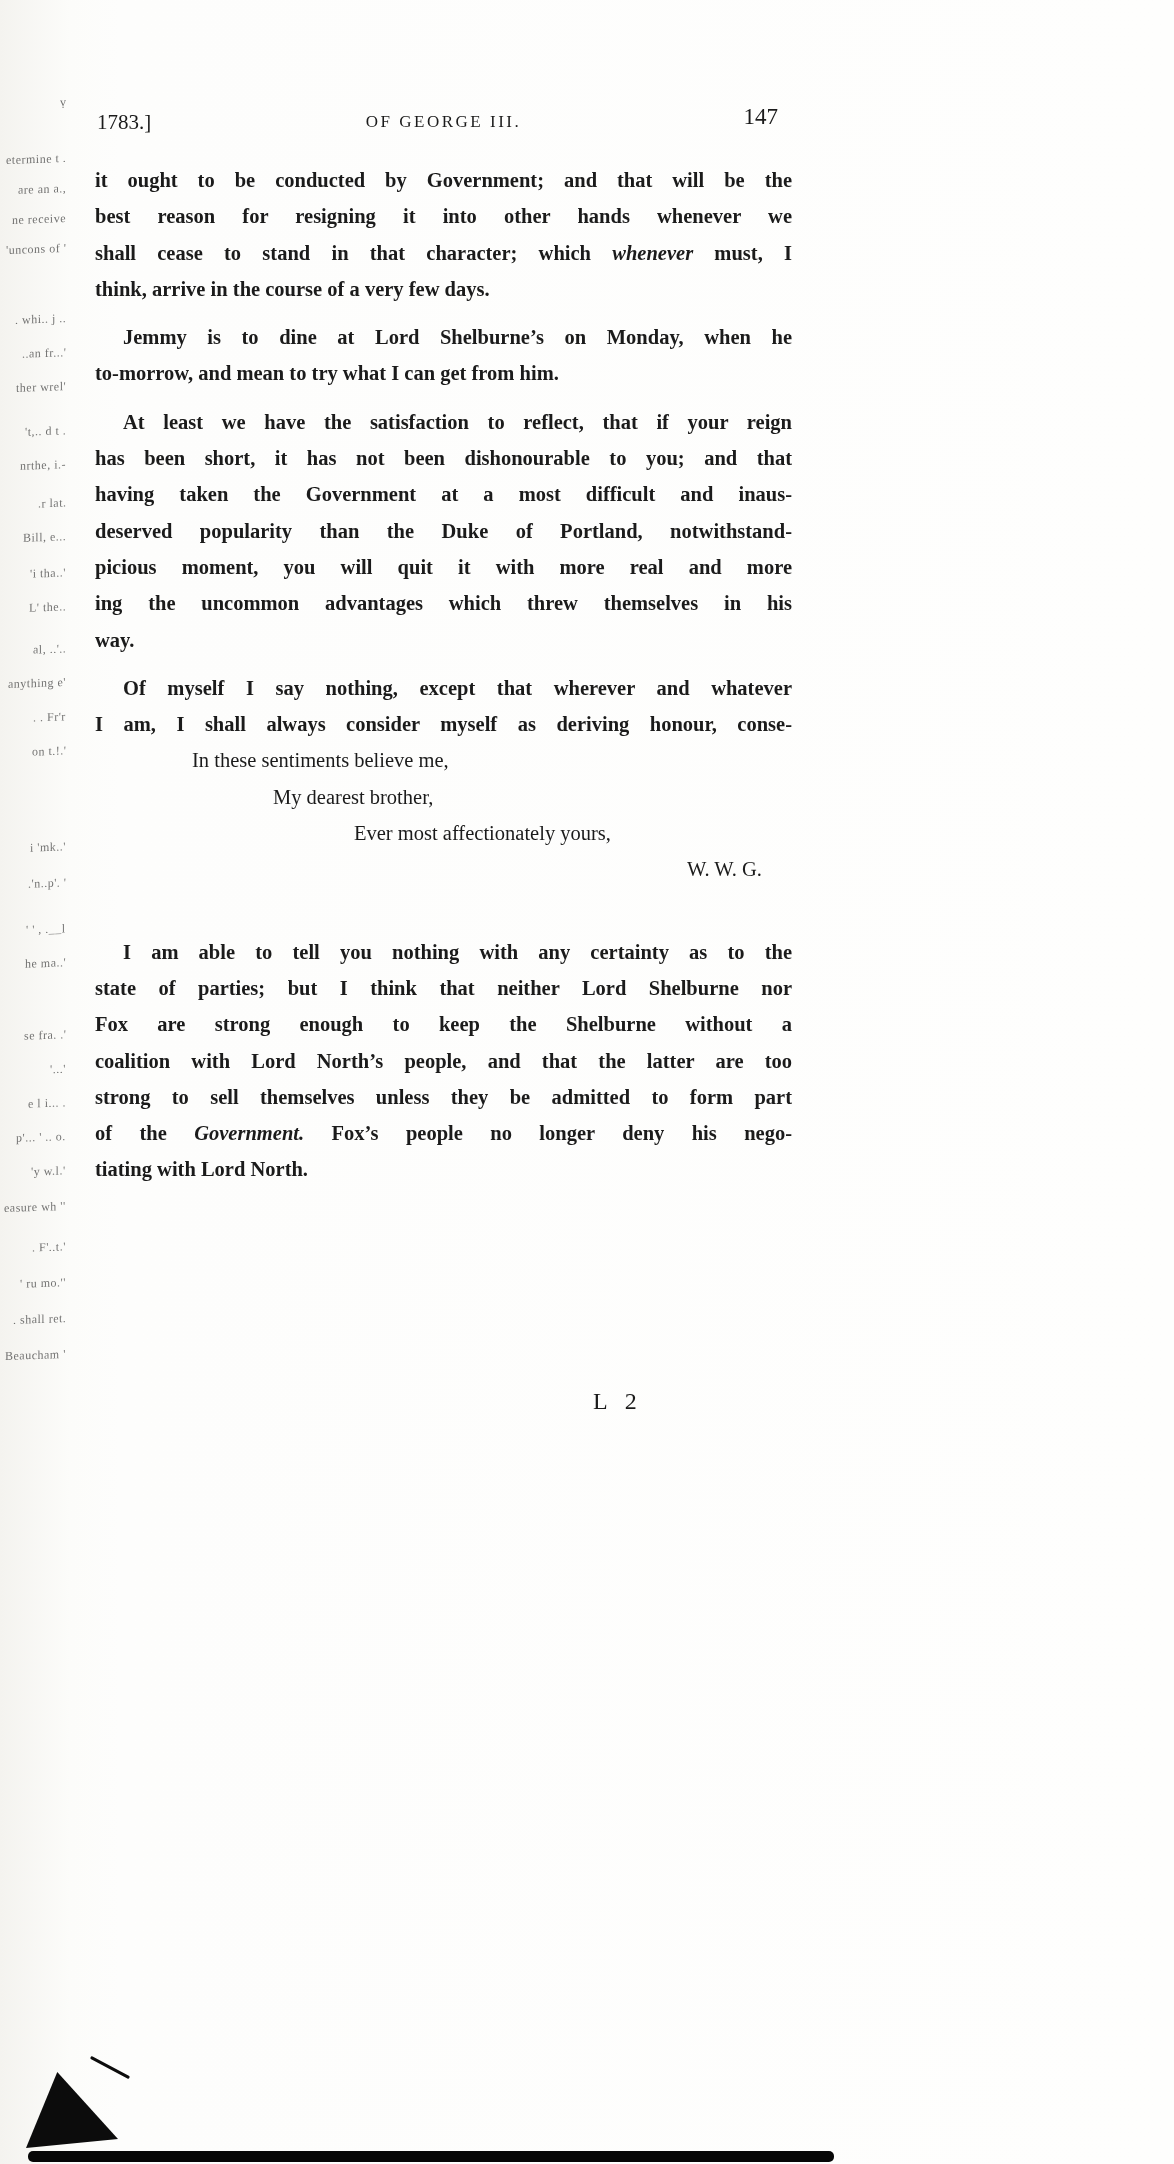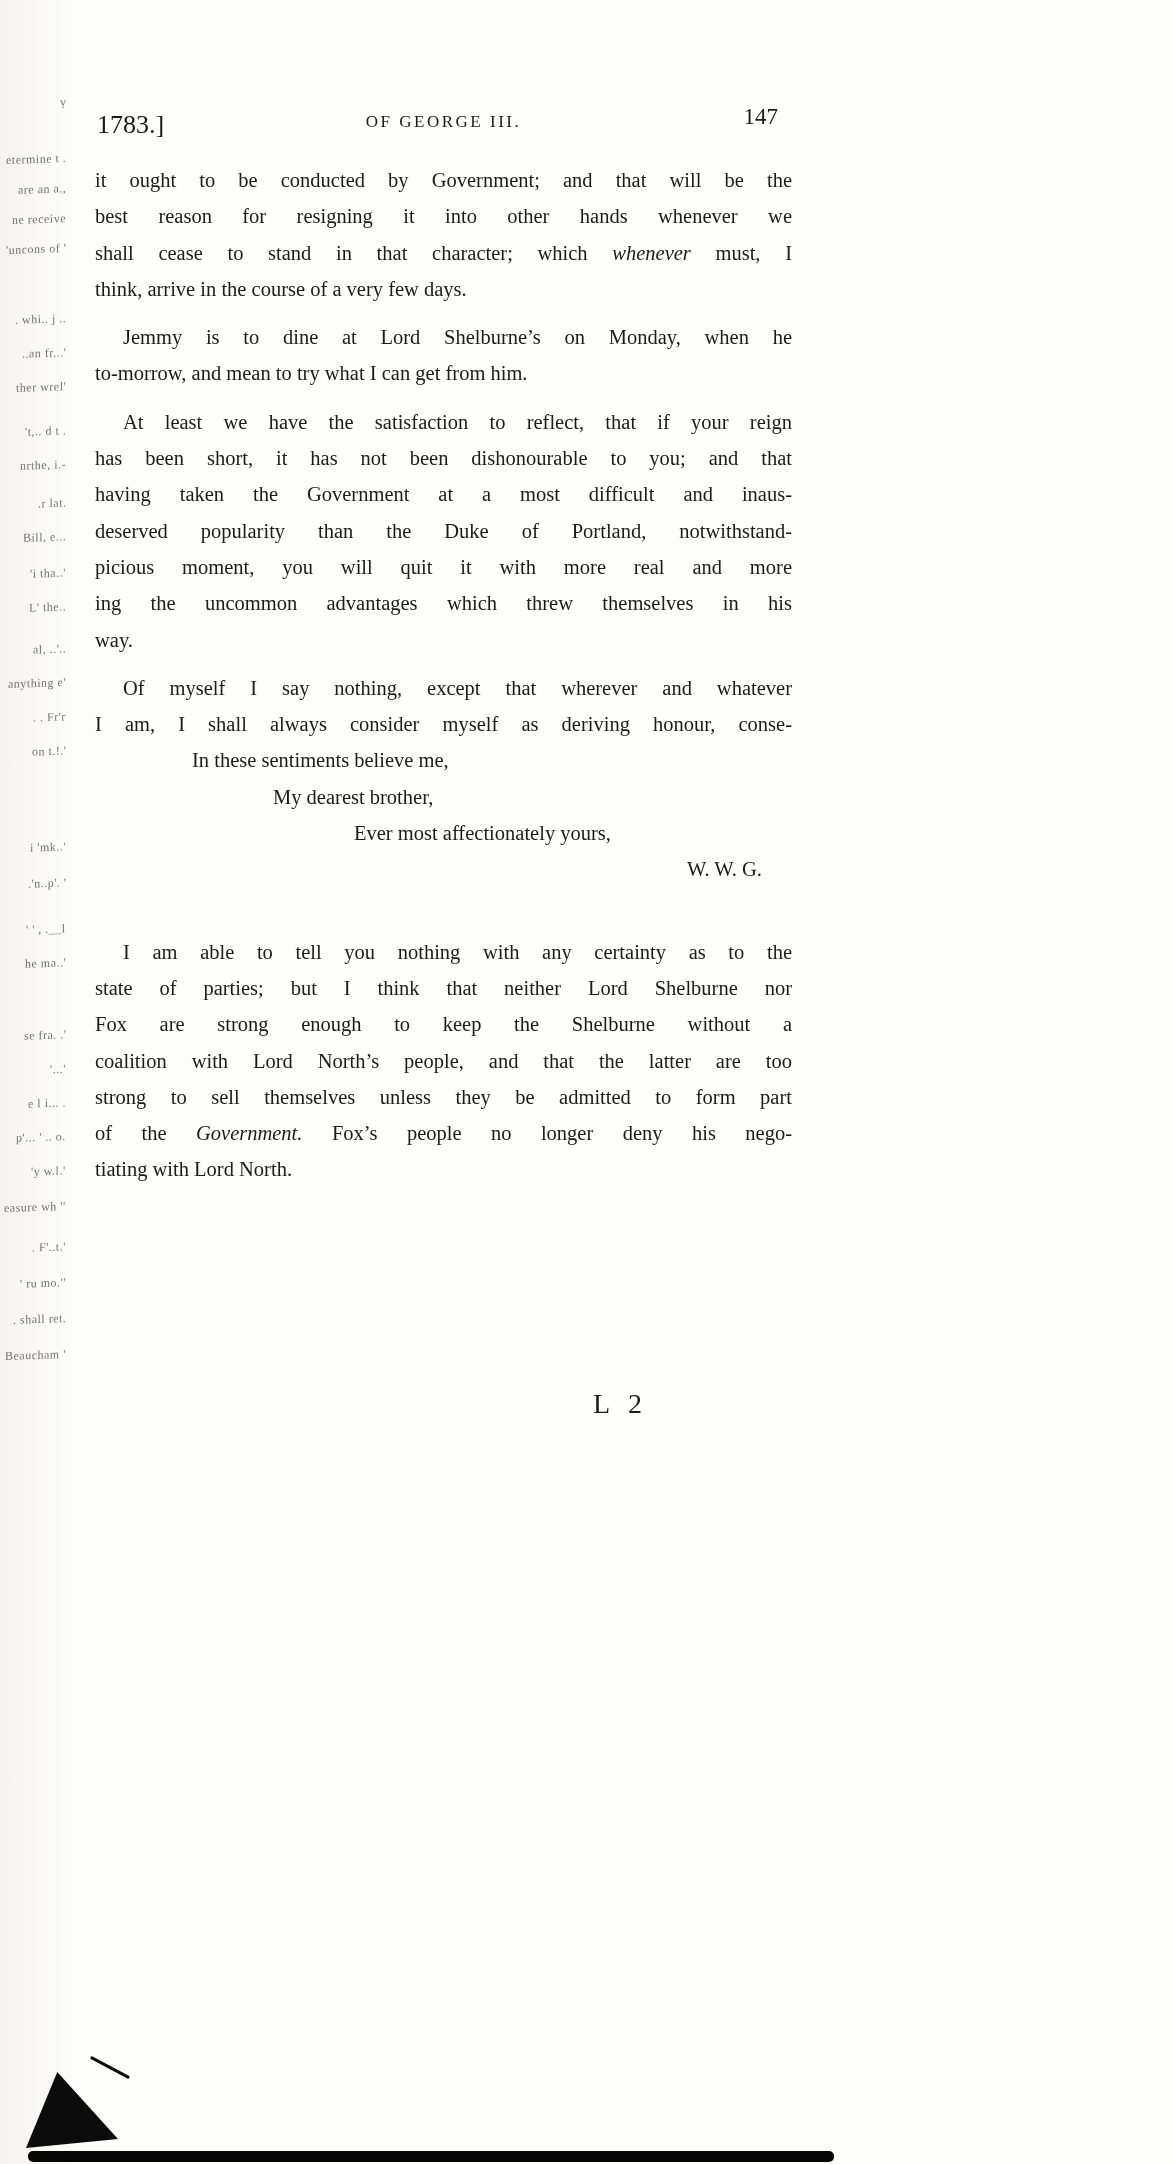--- a/index.html
+++ b/index.html
@@ -13,35 +13,35 @@
   
   .margin-col{position:absolute;left:0;top:0;width:72px;height:100%;}
   .frag{
     position:absolute;right:6px;max-width:66px;overflow:hidden;white-space:nowrap;
     font-size:12px;color:#3d3d3d;opacity:.72;letter-spacing:.5px;
     transform:skewY(-2deg);
   }
   
   .page{position:absolute;left:95px;top:104px;width:697px;}
   .header{position:relative;height:40px;margin-bottom:18px;}
-  .h-date{position:absolute;left:2px;top:6px;font-size:26px;}
+  .h-date{position:absolute;left:2px;top:6px;font-size:21px;}
   .h-title{position:absolute;left:0;right:0;top:8px;text-align:center;font-size:17px;letter-spacing:2.5px;}
   .h-num{position:absolute;right:14px;top:0;font-size:23px;}
   .body{font-size:20.5px;line-height:36.3px;}
-  .line{text-align:justify;text-align-last:justify;}
+  .line{text-align:justify;text-align-last:justify;font-weight:bold;}
   .line.last{text-align-last:left;}
   .line.indent{text-indent:28px;margin-top:12px;}
   .it{font-style:italic;}
   .closing{text-align:left;}
   .closing.l1{padding-left:97px;}
   .closing.l2{padding-left:178px;}
   .closing.l3{padding-left:259px;}
   .sig{text-align:right;padding-right:30px;}
   
-  .catch{position:absolute;left:593px;top:1388px;font-size:28px;letter-spacing:6px;}
+  .catch{position:absolute;left:593px;top:1388px;font-size:24px;letter-spacing:6px;}
   
   .tri{
     position:absolute;left:26px;top:2072px;width:92px;height:76px;background:#0c0c0c;
     clip-path:polygon(34% 0,100% 88%,0 100%);
   }
   .tri-line{
     position:absolute;left:88px;top:2066px;width:44px;height:3px;background:#0c0c0c;
     transform:rotate(28deg);border-radius:2px;
   }
   .bottom-bar{

